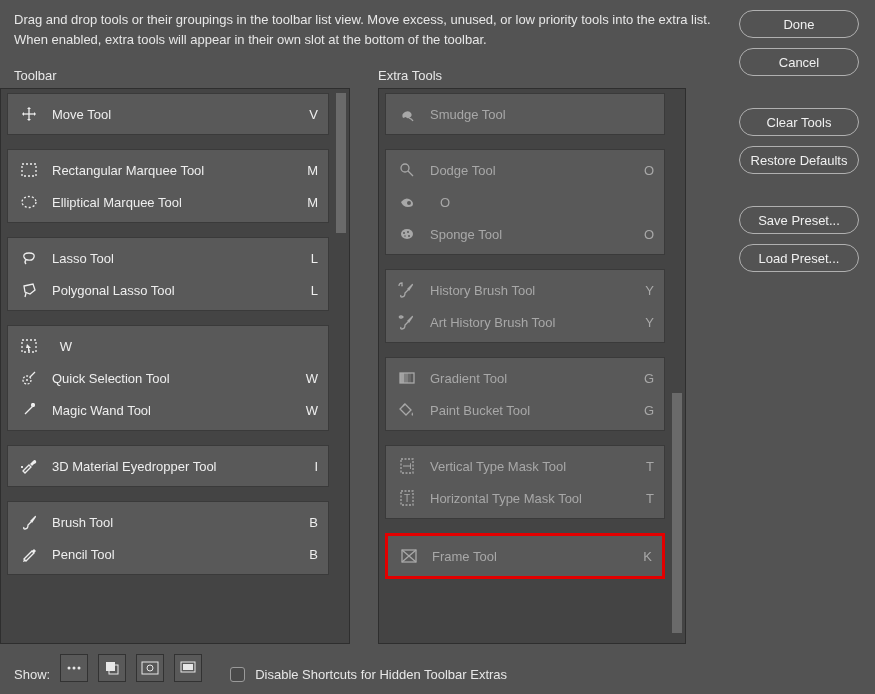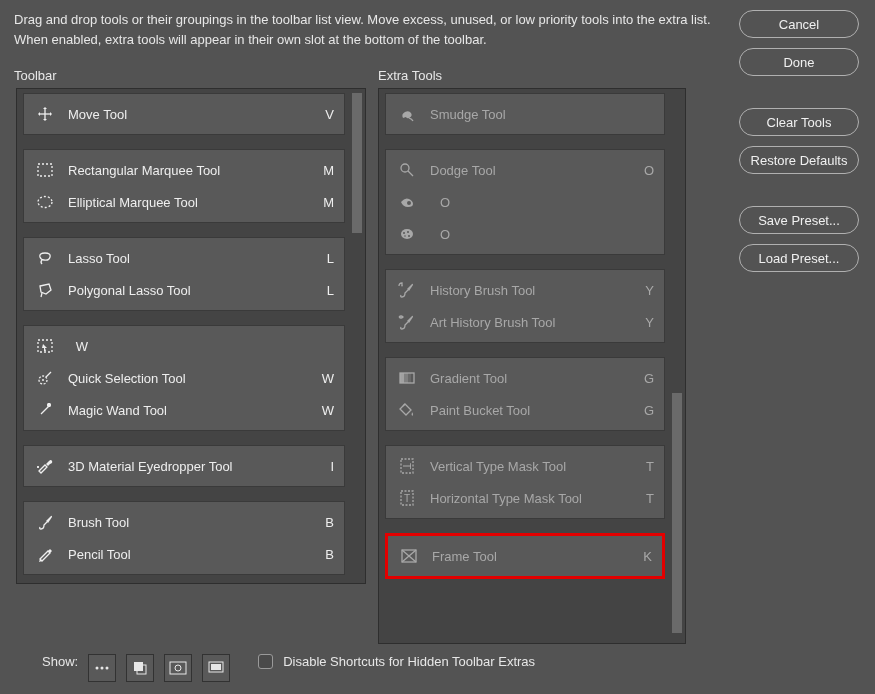--- a/index.html
+++ b/index.html
@@ -68,23 +68,22 @@
   .btn {
     height: 28px; border: 1px solid #b0b0b0; border-radius: 14px;
     background: #535353; color: #f0f0f0; font-size: 13px;
     display: flex; align-items: center; justify-content: center;
     cursor: pointer;
   }
   .btn.wide { width: 120px; }
   .btn-spacer { height: 12px; }
   .bottom-bar {
     position: absolute; left: 14px; bottom: 12px; right: 14px;
-    display: flex; align-items: flex-start; gap: 10px;
+    display: flex; align-items: flex-end; gap: 10px;
     color: #e7e7e7;
-    margin-left: 28px;
   }
   .thumb-btn {
     width: 28px; height: 28px; background: #595959; border: 1px solid #323232;
     display: flex; align-items: center; justify-content: center;
     cursor: pointer; color: #e7e7e7; font-size: 12px;
   }
   .checkbox {
     width: 15px; height: 15px; border: 1px solid #9a9a9a; border-radius: 3px;
     background: #4a4a4a; display: inline-block;
   }
@@ -92,21 +91,21 @@
 </head>
 <body>
 
 <div class="container">
 
   <div class="instructions">Drag and drop tools or their groupings in the toolbar list view. Move excess, unused, or low priority tools into the extra list. When enabled, extra tools will appear in their own slot at the bottom of the toolbar.</div>
 
   <div class="section-label" style="left:14px; top:68px;">Toolbar</div>
   <div class="section-label" style="left:378px; top:68px;">Extra Tools</div>
 
-  <div class="panel" style="left:16px; top:88px; width:350px; height:496px;">
+  <div class="panel" style="left:0; top:88px; width:350px; height:556px;">
     <div class="scroll-area" id="toolbar-list">
         <div class="group">
           <div class="tool-row">
             <span class="icon-box">
               <svg width="16" height="16" viewBox="0 0 16 16">
                 <path d="M8 1 L10 3 L6 3 Z M8 15 L6 13 L10 13 Z M1 8 L3 6 L3 10 Z M15 8 L13 10 L13 6 Z" fill="currentColor"></path>
                 <line x1="8" y1="2" x2="8" y2="14" stroke="currentColor" fill="none" stroke-width="1.3"></line>
                 <line x1="2" y1="8" x2="14" y2="8" stroke="currentColor" fill="none" stroke-width="1.3"></line>
               </svg>
             </span>
@@ -267,20 +266,21 @@
           <div class="tool-row extra">
             <span class="icon-box">
               <svg width="16" height="14" viewBox="0 0 16 14">
                 <ellipse cx="8" cy="7" rx="6" ry="5" fill="currentColor"></ellipse>
                 <circle cx="5" cy="6" r="1" fill="#595959"></circle>
                 <circle cx="9" cy="5" r="1" fill="#595959"></circle>
                 <circle cx="10" cy="9" r="1" fill="#595959"></circle>
                 <circle cx="6" cy="9" r="0.8" fill="#595959"></circle>
               </svg>
             </span>
+            <span class="tool-name">Sponge Tool</span>
             <span class="shortcut">O</span>
           </div>
         </div>
         <div class="group">
           <div class="tool-row extra">
             <span class="icon-box">
               <svg width="18" height="16" viewBox="0 0 18 16">
                 <path d="M3 13 Q2 15 4 15 Q7 15 7 11 L10 8" stroke="currentColor" fill="none" stroke-width="1.3"></path>
                 <path d="M9 7 L14 2 Q15 1 15 3 L11 9 Z" fill="currentColor"></path>
                 <path d="M1 4 Q1 1 4 1 L4 3" stroke="currentColor" fill="none" stroke-width="1.3"></path>
@@ -362,22 +362,22 @@
             <span class="shortcut">K</span>
           </div>
         </div>
       </div>
     <div class="scrollbar-track">
       <div class="scrollbar-thumb" style="top:300px; height:240px;"></div>
     </div>
   </div>
 
   <div class="btn-col">
+    <div class="btn wide">Done</div>
     <div class="btn wide">Cancel</div>
-    <div class="btn wide">Done</div>
     <div class="btn-spacer"></div>
     <div class="btn wide">Clear Tools</div>
     <div class="btn wide">Restore Defaults</div>
     <div class="btn-spacer"></div>
     <div class="btn wide">Save Preset...</div>
     <div class="btn wide">Load Preset...</div>
   </div>
 
   <div class="bottom-bar">
     <span>Show:</span>

